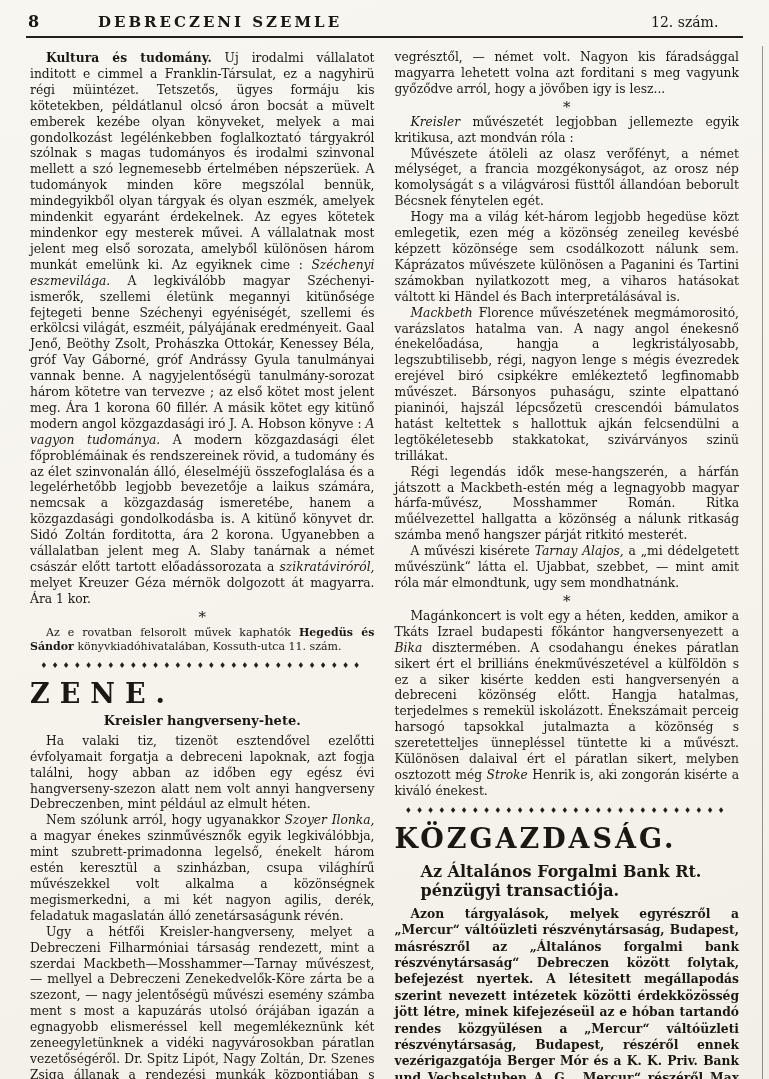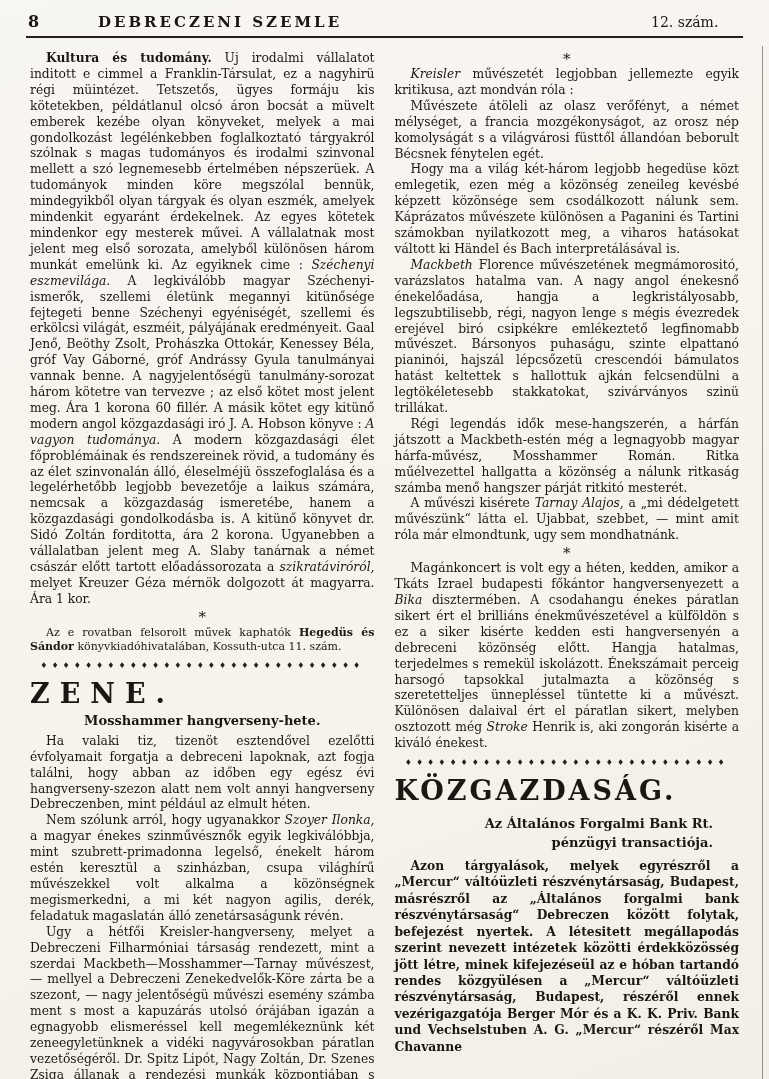--- a/index.html
+++ b/index.html
@@ -73,22 +73,22 @@
   }
   h2.display-heading.wide { letter-spacing: 10px; }
   h3.subheading {
     margin: 2px 0 5px 0;
     text-align: center;
     font-size: 13px;
     font-weight: bold;
   }
   h3.article-heading {
     margin: 7px 26px 6px 26px;
-    text-align: right;
-    font-size: 13px;
+    text-align: left;
+    font-size: 16px;
     line-height: 19px;
     font-weight: bold;
   }
 </style>
 </head>
 <body>
 
 <div class="page">
   <header class="masthead">
     <span class="page-number">8</span>
@@ -96,26 +96,27 @@
     <span class="issue">12. szám.</span>
   </header>
   <div class="rule"></div>
   <main class="columns">
     <div class="col">
         <p class="para"><span class="b">Kultura és tudomány.</span><span> Uj irodalmi vállalatot inditott e cimmel a Franklin-Társulat, ez a nagyhirü régi müintézet. Tetszetős, ügyes formáju kis kötetekben, példátlanul olcsó áron bocsát a müvelt emberek kezébe olyan könyveket, melyek a mai gondolkozást legélénkebben foglalkoztató tárgyakról szólnak s magas tudományos és irodalmi szinvonal mellett a szó legnemesebb értelmében népszerüek. A tudományok minden köre megszólal bennük, mindegyikből olyan tárgyak és olyan eszmék, amelyek mindenkit egyaránt érdekelnek. Az egyes kötetek mindenkor egy mesterek művei. A vállalatnak most jelent meg első sorozata, amelyből különösen három munkát emelünk ki. Az egyiknek cime : </span><span class="i">Széchenyi eszmevilága.</span><span> A legkiválóbb magyar Széchenyi-ismerők, szellemi életünk megannyi kitünősége fejtegeti benne Széchenyi egyéniségét, szellemi és erkölcsi világát, eszméit, pályájának eredményeit. Gaal Jenő, Beöthy Zsolt, Prohászka Ottokár, Kenessey Béla, gróf Vay Gáborné, gróf Andrássy Gyula tanulmányai vannak benne. A nagyjelentőségü tanulmány-sorozat három kötetre van tervezve ; az első kötet most jelent meg. Ára 1 korona 60 fillér. A másik kötet egy kitünő modern angol közgazdasági iró J. A. Hobson könyve : </span><span class="i">A vagyon tudománya.</span><span> A modern közgazdasági élet főproblémáinak és rendszereinek rövid, a tudomány és az élet szinvonalán álló, éleselméjü összefoglalása és a legelérhetőbb legjobb bevezetője a laikus számára, nemcsak a közgazdaság ismeretébe, hanem a közgazdasági gondolkodásba is. A kitünő könyvet dr. Sidó Zoltán forditotta, ára 2 korona. Ugyanebben a vállalatban jelent meg A. Slaby tanárnak a német császár előtt tartott előadássorozata a </span><span class="i">szikratáviróról,</span><span> melyet Kreuzer Géza mérnök dolgozott át magyarra. Ára 1 kor.</span></p>
         <div class="star">*</div>
         <p class="note"><span>Az e rovatban felsorolt művek kaphatók </span><span class="b">Hegedüs és Sándor</span><span> könyvkiadóhivatalában, Kossuth-utca 11. szám.</span></p>
         <div class="ornament">♦♦♦♦♦♦♦♦♦♦♦♦♦♦♦♦♦♦♦♦♦♦♦♦♦♦♦♦♦</div>
         <h2 class="display-heading wide">ZENE.</h2>
-        <h3 class="subheading">Mosshammer hangverseny-hete.</h3>
+        <h3 class="subheading">Kreisler hangverseny-hete.</h3>
         <p class="para"><span>Ha valaki tiz, tizenöt esztendővel ezelőtti évfolyamait forgatja a debreceni lapoknak, azt fogja találni, hogy abban az időben egy egész évi hangverseny-szezon alatt nem volt annyi hangverseny Debreczenben, mint például az elmult héten.</span></p>
         <p class="para"><span>Nem szólunk arról, hogy ugyanakkor </span><span class="i">Szoyer Ilonka,</span><span> a magyar énekes szinművésznők egyik legkiválóbbja, mint szubrett-primadonna legelső, énekelt három estén keresztül a szinházban, csupa világhírű művészekkel volt alkalma a közönségnek megismerkedni, a mi két nagyon agilis, derék, feladatuk magaslatán álló zenetársaságunk révén.</span></p>
         <p class="para"><span>Ugy a hétfői Kreisler-hangverseny, melyet a Debreczeni Filharmóniai társaság rendezett, mint a szerdai Mackbeth—Mosshammer—Tarnay művészest, — mellyel a Debreczeni Zenekedvelők-Köre zárta be a szezont, — nagy jelentőségü művészi esemény számba ment s most a kapuzárás utolsó órájában igazán a egnagyobb elismeréssel kell megemlékeznünk két zeneegyletünknek a vidéki nagyvárosokban páratlan vezetőségéről. Dr. Spitz Lipót, Nagy Zoltán, Dr. Szenes Zsiga állanak a rendezési munkák központjában s évről-évre fényesebbnél-fényesebb siker koronázza működésüket.</span></p>
       </div>
     <div class="col">
+        <p class="para noindent"><span>vegrésztől, — német volt. Nagyon kis fáradsággal magyarra lehetett volna azt forditani s meg vagyunk győződve arról, hogy a jövőben igy is lesz...</span></p>
         <div class="star">*</div>
         <p class="para"><span class="i">Kreisler</span><span> művészetét legjobban jellemezte egyik kritikusa, azt mondván róla :</span></p>
         <p class="para"><span>Művészete átöleli az olasz verőfényt, a német mélységet, a francia mozgékonyságot, az orosz nép komolyságát s a világvárosi füsttől állandóan beborult Bécsnek fénytelen egét.</span></p>
         <p class="para"><span>Hogy ma a világ két-három legjobb hegedüse közt emlegetik, ezen még a közönség zeneileg kevésbé képzett közönsége sem csodálkozott nálunk sem. Káprázatos művészete különösen a Paganini és Tartini számokban nyilatkozott meg, a viharos hatásokat váltott ki Händel és Bach interpretálásával is.</span></p>
         <p class="para"><span class="i">Mackbeth</span><span> Florence művészetének megmámorositó, varázslatos hatalma van. A nagy angol énekesnő énekelőadása, hangja a legkristályosabb, legszubtilisebb, régi, nagyon lenge s mégis évezredek erejével biró csipkékre emlékeztető legfinomabb művészet. Bársonyos puhaságu, szinte elpattanó pianinói, hajszál lépcsőzetü crescendói bámulatos hatást keltettek s hallottuk ajkán felcsendülni a legtökéletesebb stakkatokat, szivárványos szinü trillákat.</span></p>
         <p class="para"><span>Régi legendás idők mese-hangszerén, a hárfán játszott a Mackbeth-estén még a legnagyobb magyar hárfa-művész, Mosshammer Román. Ritka műélvezettel hallgatta a közönség a nálunk ritkaság számba menő hangszer párját ritkitó mesterét.</span></p>
         <p class="para"><span>A művészi kisérete </span><span class="i">Tarnay Alajos,</span><span> a „mi dédelgetett művészünk“ látta el. Ujabbat, szebbet, — mint amit róla már elmondtunk, ugy sem mondhatnánk.</span></p>
         <div class="star">*</div>
         <p class="para"><span>Magánkoncert is volt egy a héten, kedden, amikor a Tkáts Izrael budapesti főkántor hangversenyezett a </span><span class="i">Bika</span><span> disztermében. A csodahangu énekes páratlan sikert ért el brilliáns énekművészetével a külföldön s ez a siker kisérte kedden esti hangversenyén a debreceni közönség előtt. Hangja hatalmas, terjedelmes s remekül iskolázott. Énekszámait perceig harsogó tapsokkal jutalmazta a közönség s szeretetteljes ünnepléssel tüntette ki a művészt. Különösen dalaival ért el páratlan sikert, melyben osztozott még </span><span class="i">Stroke</span><span> Henrik is, aki zongorán kisérte a kiváló énekest.</span></p>
         <div class="ornament">♦♦♦♦♦♦♦♦♦♦♦♦♦♦♦♦♦♦♦♦♦♦♦♦♦♦♦♦♦</div>

